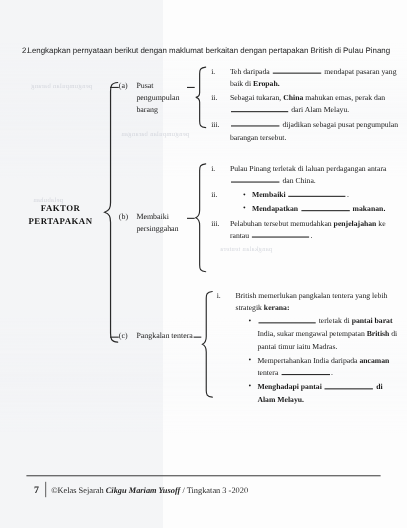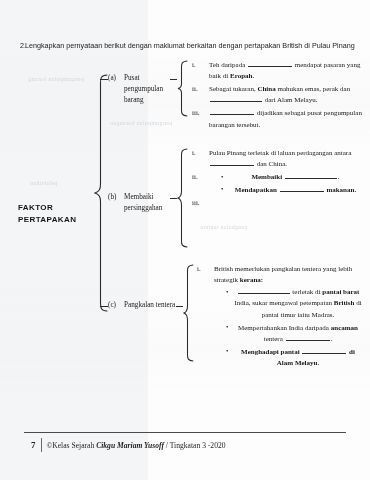--- a/index.html
+++ b/index.html
@@ -62,23 +62,24 @@
   }
   .q-head .q-txt {
     display: block;
     margin-left: 5px;
   }
 
   
   #root-label {
     position: absolute;
     left: 18px;
-    top: 202px;
+    top: 184px;
     width: 74px;
-    font-family: Liberation Sans, sans-serif;
+    text-align: center;
+    font-family: Liberation Serif, serif;
     font-weight: bold;
     font-size: 8px;
     line-height: 1.45;
     letter-spacing: .4px;
     color: #141414;
   }
 
   
   #outer-brace {
     position: absolute;
@@ -144,21 +145,20 @@
   .bullets {
     list-style: none;
     margin: 0.5px 0 0 0;
     padding: 0 0 0 12px;
   }
   .bullets li {
     position: relative;
     padding-left: 8px;
     margin-bottom: 1.5px;
     line-height: 1.62;
-    text-align: center;
   }
   .bullets li::before {
     content: "\2022";
     position: absolute;
     left: 0;
     top: -0.5px;
     font-size: 7px;
   }
   .blank {
     display: inline-block;
@@ -266,21 +266,21 @@
       <path d="M10 1 C5 1.5, 4.5 3.5, 4.5 7 L4.5 43 C4.5 47, 3.5 49, 1 50 C3.5 51, 4.5 53, 4.5 57 L4.5 93 C4.5 96.5, 5 98.5, 10 99" stroke="#2a2a2a" stroke-width="1.05" stroke-linecap="round" fill="none"></path>
     </svg>
   </div>
 
   <div class="items" id="items-b" style="left:190px; top:148px; width:172px;">
       <div class="item"><span class="rn">i.</span><span><span>Pulau Pinang terletak di laluan perdagangan antara </span><span class="blank b-md"></span><span> dan China.</span></span></div>
       <div class="item"><span class="rn">ii.</span><ul class="bullets">
           <li><b>Membaiki </b><span class="blank b-lg"></span><span>.</span></li>
           <li><b>Mendapatkan </b><span class="blank b-md"></span><b> makanan.</b></li>
         </ul></div>
-      <div class="item"><span class="rn">iii.</span></div>
+      <div class="item"><span class="rn">iii.</span><span><span>Pelabuhan tersebut memudahkan </span><b>penjelajahan</b><span> ke rantau </span><span class="blank b-lg"></span><span>.</span></span></div>
     </div>
 
   <div class="branch-label" style="left:108px; top:300px; width:68px;">
     <span class="bl-key">(c)</span>
     <span class="bl-txt">Pangkalan tentera</span>
   </div>
   <div class="stub" style="left:100px; top:306px; width:8px;"></div>
   <div class="stub" style="left:176px; top:306px; width:7px;"></div>
 
   <div class="inner-brace" style="left:183px; top:264px; height:98px;">

